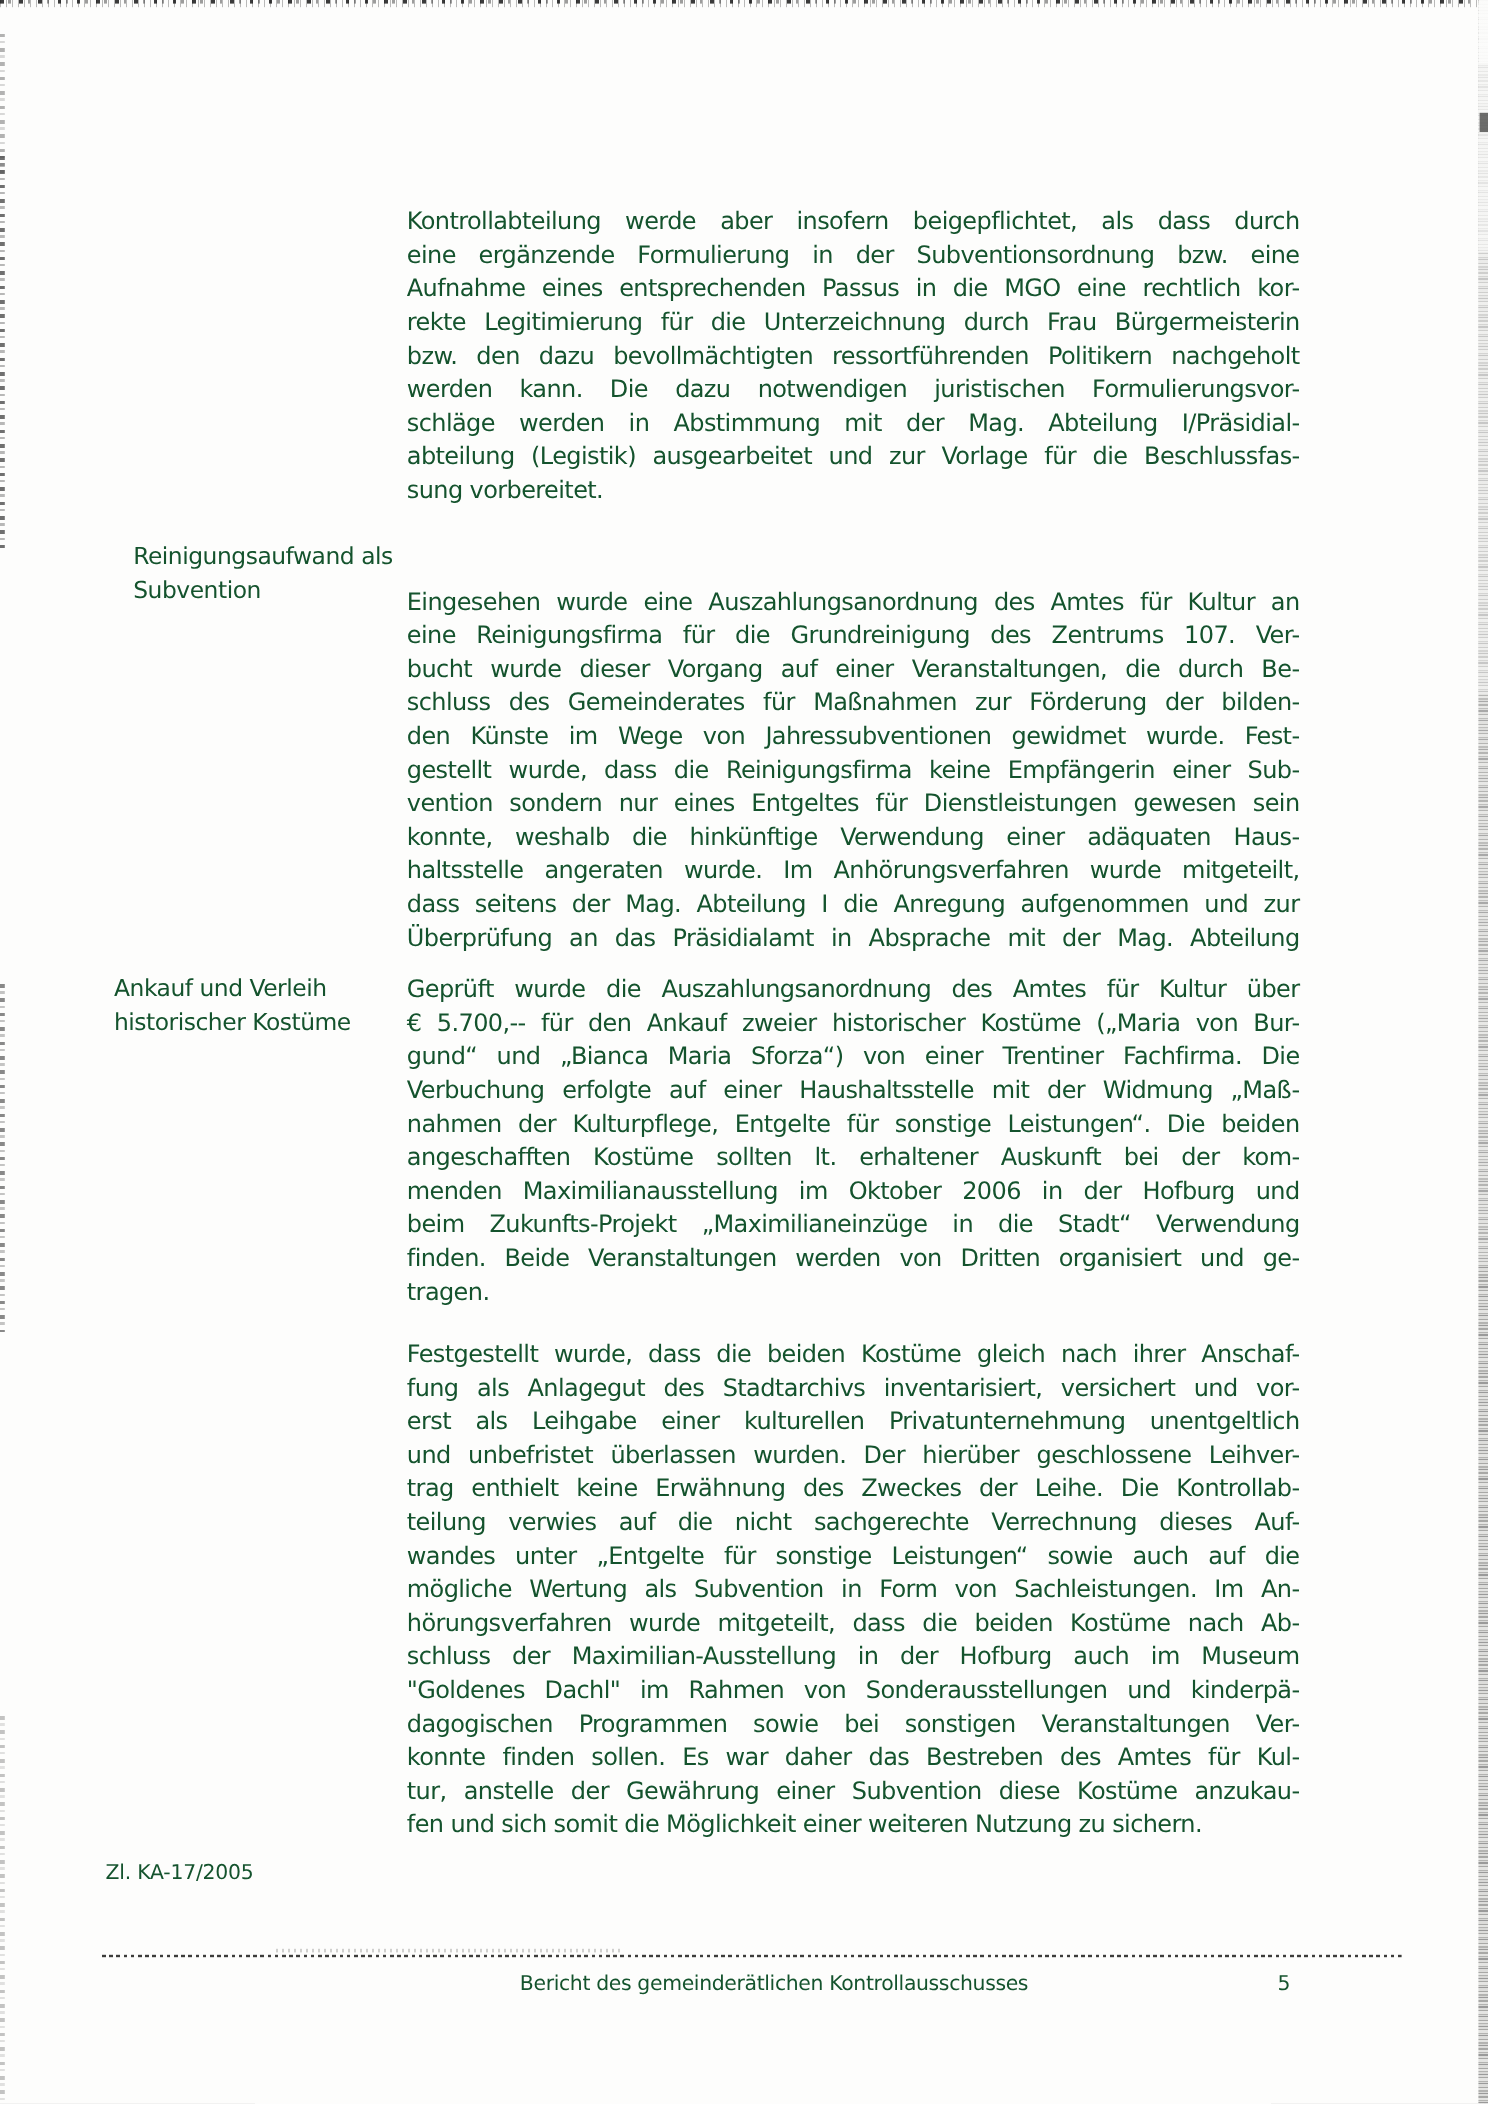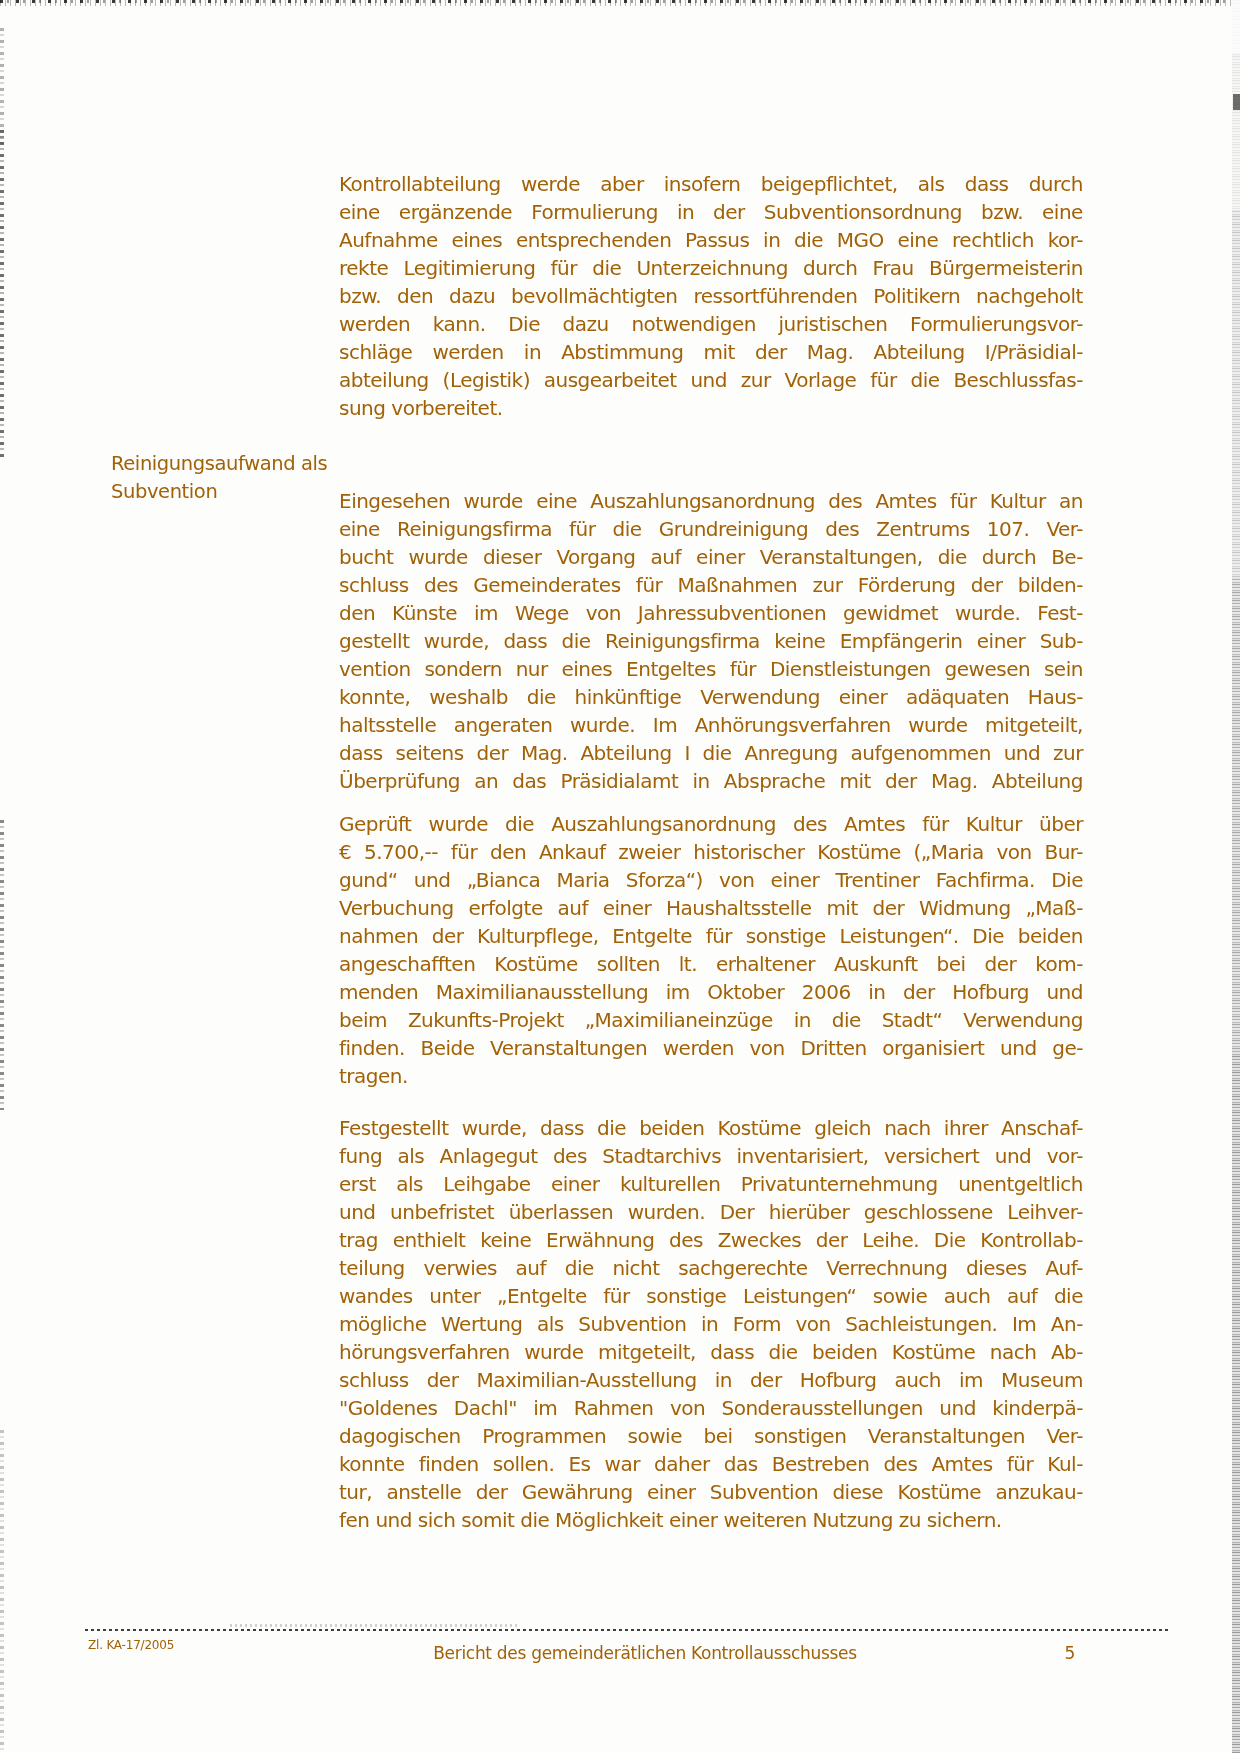--- a/index.html
+++ b/index.html
@@ -3,21 +3,21 @@
 <meta charset="utf-8">
 <style>
   html,body{margin:0;padding:0;background:#e9e9e9;}
   .page{
     position:relative;
     width:1240px;height:1753px;
     margin:0 auto;
     background:#fdfdfc;
     overflow:hidden;
     font-family:"DejaVu Sans","Liberation Sans",sans-serif;
-    color:#a16207;
+    color:#14532d;
   }
   
   .noise-top{
     position:absolute;top:0;left:0;width:100%;height:6px;
     background:
       repeating-linear-gradient(90deg, rgba(25,25,25,.85) 0 3px, rgba(0,0,0,0) 3px 7px, rgba(40,40,40,.45) 7px 9px, rgba(0,0,0,0) 9px 16px),
       repeating-linear-gradient(90deg, rgba(60,60,60,.35) 0 1px, rgba(0,0,0,0) 1px 5px);
     background-size:auto 3px, auto 6px;
     background-repeat:repeat-x;
   }
@@ -56,22 +56,22 @@
   .margin-label{
     position:absolute;left:95px;width:240px;
     font-size:19.5px;line-height:28px;letter-spacing:-0.4px;
   }
   
   .footer-rule{
     position:absolute;left:85px;top:1629px;width:1083px;height:2px;
     background:repeating-linear-gradient(90deg,#3c3c3a 0 3px, rgba(0,0,0,0) 3px 6px);
   }
   .footer-ref{
-    position:absolute;left:88px;top:1632px;
-    font-size:12px;letter-spacing:-0.2px;line-height:26px;
+    position:absolute;left:88px;top:1548px;
+    font-size:17px;letter-spacing:-0.2px;line-height:26px;
   }
   .footer-title{
     position:absolute;left:365px;top:1640px;width:560px;text-align:center;
     font-size:17px;letter-spacing:-0.3px;line-height:26px;
   }
   .footer-page{
     position:absolute;left:1058px;top:1640px;width:24px;text-align:center;
     font-size:17px;line-height:26px;
   }
 </style>
@@ -112,20 +112,24 @@
       <div class="tline just"><span>schluss</span><span>des</span><span>Gemeinderates</span><span>für</span><span>Maßnahmen</span><span>zur</span><span>Förderung</span><span>der</span><span>bilden-</span></div>
       <div class="tline just"><span>den</span><span>Künste</span><span>im</span><span>Wege</span><span>von</span><span>Jahressubventionen</span><span>gewidmet</span><span>wurde.</span><span>Fest-</span></div>
       <div class="tline just"><span>gestellt</span><span>wurde,</span><span>dass</span><span>die</span><span>Reinigungsfirma</span><span>keine</span><span>Empfängerin</span><span>einer</span><span>Sub-</span></div>
       <div class="tline just"><span>vention</span><span>sondern</span><span>nur</span><span>eines</span><span>Entgeltes</span><span>für</span><span>Dienstleistungen</span><span>gewesen</span><span>sein</span></div>
       <div class="tline just"><span>konnte,</span><span>weshalb</span><span>die</span><span>hinkünftige</span><span>Verwendung</span><span>einer</span><span>adäquaten</span><span>Haus-</span></div>
       <div class="tline just"><span>haltsstelle</span><span>angeraten</span><span>wurde.</span><span>Im</span><span>Anhörungsverfahren</span><span>wurde</span><span>mitgeteilt,</span></div>
       <div class="tline just"><span>dass</span><span>seitens</span><span>der</span><span>Mag.</span><span>Abteilung</span><span>I</span><span>die</span><span>Anregung</span><span>aufgenommen</span><span>und</span><span>zur</span></div>
       <div class="tline just"><span>Überprüfung</span><span>an</span><span>das</span><span>Präsidialamt</span><span>in</span><span>Absprache</span><span>mit</span><span>der</span><span>Mag.</span><span>Abteilung</span></div>
     </div>
 
+  <div class="margin-label" style="top:810px;">
+      <div class="tline">Ankauf und Verleih</div>
+      <div class="tline">historischer Kostüme</div>
+    </div>
   <div class="body-par" style="top:810px;">
       <div class="tline just"><span>Geprüft</span><span>wurde</span><span>die</span><span>Auszahlungsanordnung</span><span>des</span><span>Amtes</span><span>für</span><span>Kultur</span><span>über</span></div>
       <div class="tline just"><span>€</span><span>5.700,--</span><span>für</span><span>den</span><span>Ankauf</span><span>zweier</span><span>historischer</span><span>Kostüme</span><span>(„Maria</span><span>von</span><span>Bur-</span></div>
       <div class="tline just"><span>gund“</span><span>und</span><span>„Bianca</span><span>Maria</span><span>Sforza“)</span><span>von</span><span>einer</span><span>Trentiner</span><span>Fachfirma.</span><span>Die</span></div>
       <div class="tline just"><span>Verbuchung</span><span>erfolgte</span><span>auf</span><span>einer</span><span>Haushaltsstelle</span><span>mit</span><span>der</span><span>Widmung</span><span>„Maß-</span></div>
       <div class="tline just"><span>nahmen</span><span>der</span><span>Kulturpflege,</span><span>Entgelte</span><span>für</span><span>sonstige</span><span>Leistungen“.</span><span>Die</span><span>beiden</span></div>
       <div class="tline just"><span>angeschafften</span><span>Kostüme</span><span>sollten</span><span>lt.</span><span>erhaltener</span><span>Auskunft</span><span>bei</span><span>der</span><span>kom-</span></div>
       <div class="tline just"><span>menden</span><span>Maximilianausstellung</span><span>im</span><span>Oktober</span><span>2006</span><span>in</span><span>der</span><span>Hofburg</span><span>und</span></div>
       <div class="tline just"><span>beim</span><span>Zukunfts-Projekt</span><span>„Maximilianeinzüge</span><span>in</span><span>die</span><span>Stadt“</span><span>Verwendung</span></div>
       <div class="tline just"><span>finden.</span><span>Beide</span><span>Veranstaltungen</span><span>werden</span><span>von</span><span>Dritten</span><span>organisiert</span><span>und</span><span>ge-</span></div>

